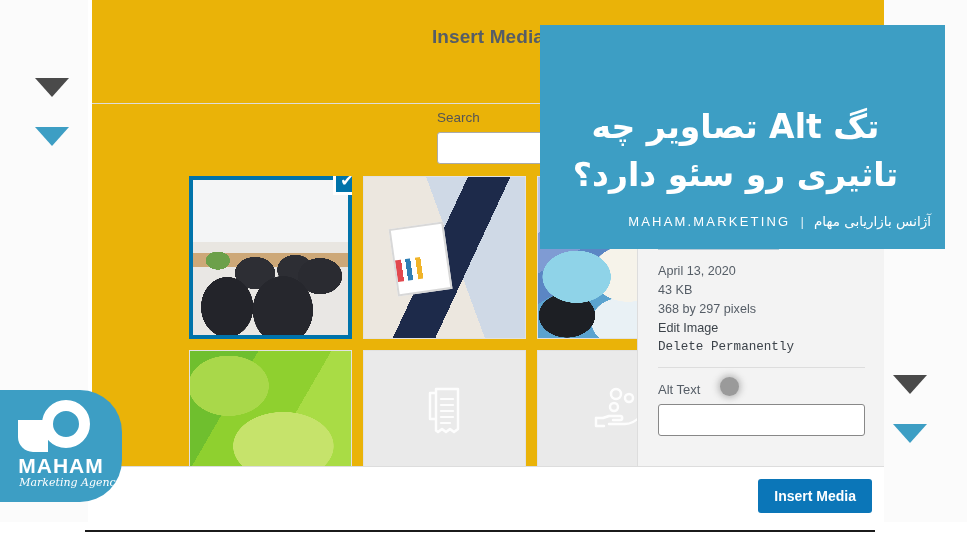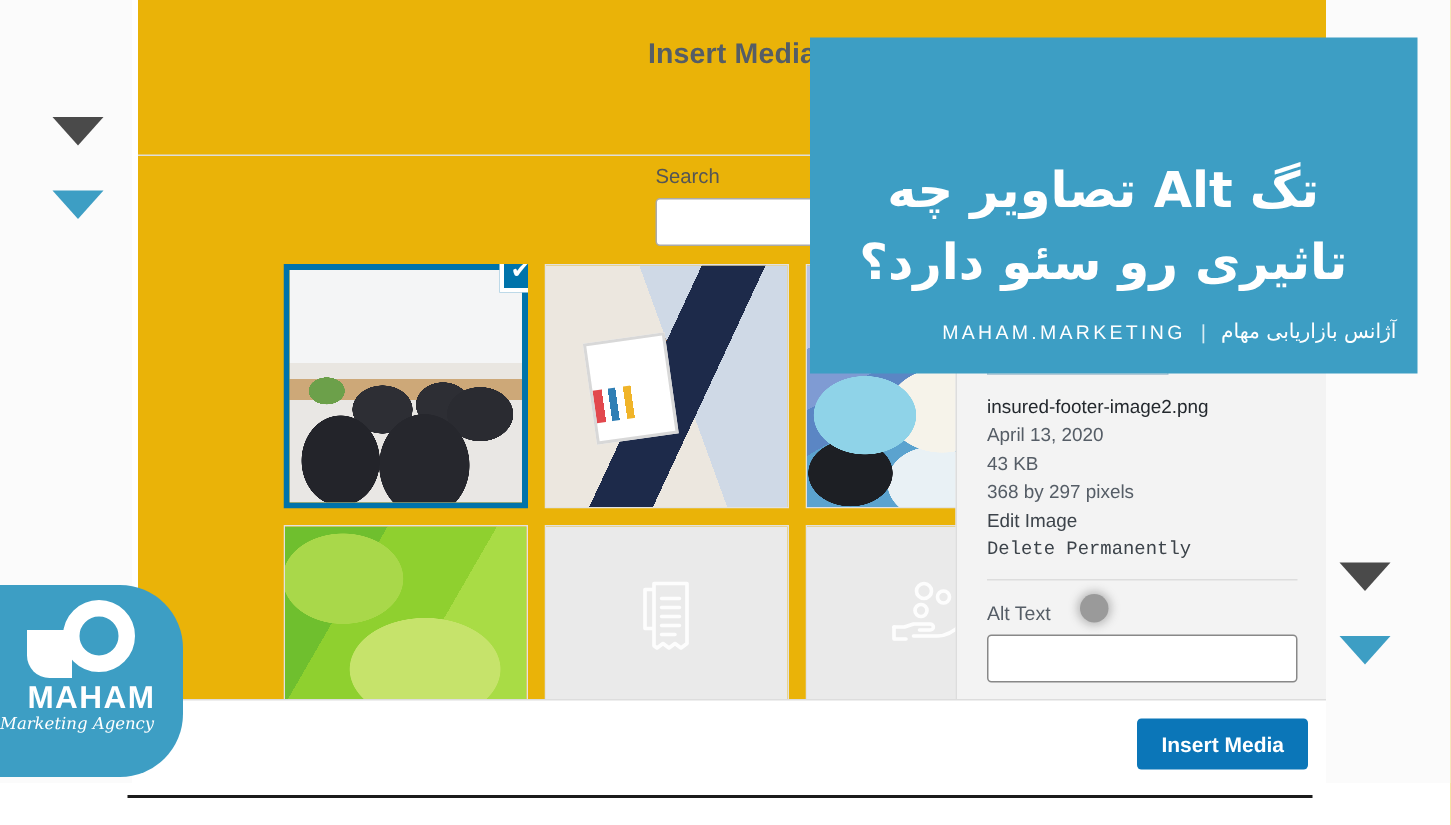--- a/index.html
+++ b/index.html
@@ -176,38 +176,38 @@
   .tri{position:absolute;width:0;height:0;border-left:17px solid transparent;border-right:17px solid transparent;cursor:pointer;}
   .tri.dark{border-top:19px solid #4a4a4a;}
   .tri.blue{border-top:19px solid #3d9ec4;}
   .tri-l1{left:35px;top:78px;}
   .tri-l2{left:35px;top:127px;}
   .tri-r1{left:893px;top:375px;}
   .tri-r2{left:893px;top:424px;}
 
   
   .logo{
-    position:absolute;left:0;top:390px;width:122px;height:128px;background:#3d9ec4;
+    position:absolute;left:0;top:390px;width:122px;height:112px;background:#3d9ec4;
     border-top-right-radius:42px;border-bottom-right-radius:42px;overflow:hidden;
   }
   .logo .mark{position:absolute;left:18px;top:8px;width:76px;height:56px;}
   .logo .ring{
     position:absolute;left:24px;top:2px;width:48px;height:48px;border-radius:50%;
     border:11px solid #ffffff;box-sizing:border-box;
   }
   .logo .tail{
     position:absolute;left:0px;top:22px;width:30px;height:32px;background:#ffffff;
     border-bottom-left-radius:15px;
   }
   .logo .name{
     position:absolute;left:0;right:0;top:64px;text-align:center;color:#ffffff;
     font-size:21px;font-weight:bold;letter-spacing:1px;
   }
   .logo .tag{
-    position:absolute;left:0;right:0;top:86px;text-align:left;color:#ffffff;
+    position:absolute;left:0;right:0;top:86px;text-align:right;color:#ffffff;
     font-size:11px;font-style:italic;font-family:"DejaVu Serif",serif;
   }
 </style>
 </head>
 <body>
 
 <div class="page">
 
   <div class="gutter-left"></div>
   <div class="gutter-right"></div>
@@ -288,21 +288,20 @@
     </div>
 
     <div class="attach-panel">
       <div class="attach-head">ATTACHMENT DETAILS</div>
 
       <div class="attach-thumb">
         <div class="mini-room"></div>
       </div>
 
       <div class="attach-meta">
-        <div class="fname">insured-footer-image2.png</div>
         <div class="muted">April 13, 2020</div>
         <div class="muted">43 KB</div>
         <div class="muted">368 by 297 pixels</div>
         <div class="link-edit">Edit Image</div>
         <div class="link-delete">Delete Permanently</div>
       </div>
 
       <div class="attach-sep"></div>
 
       <div class="alt-row">

